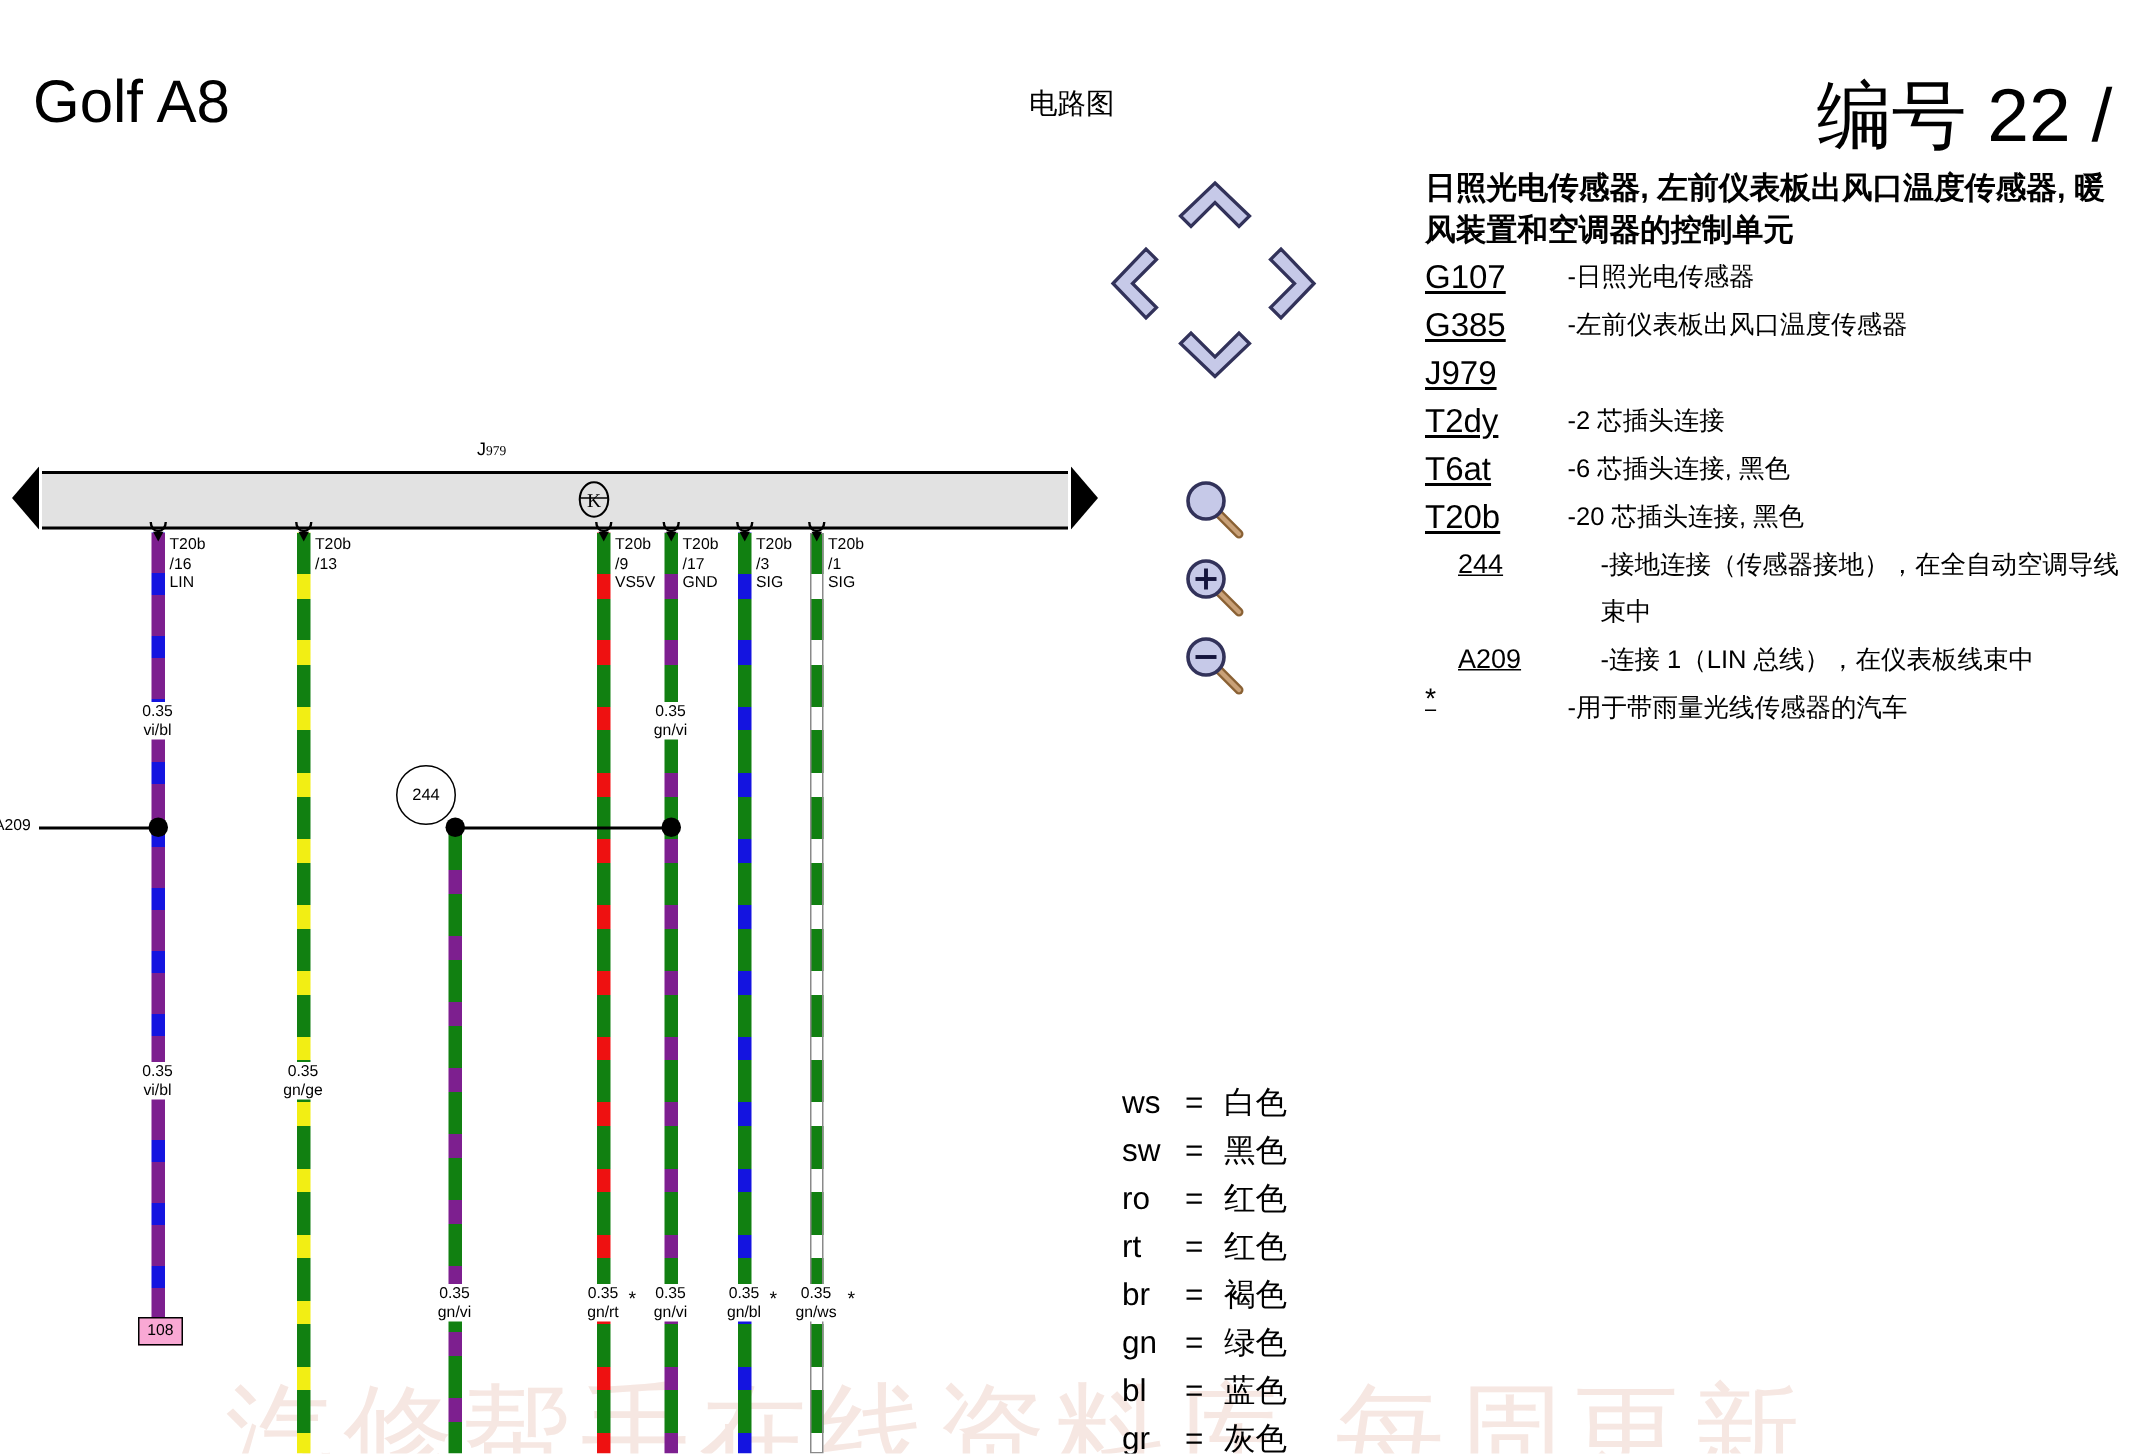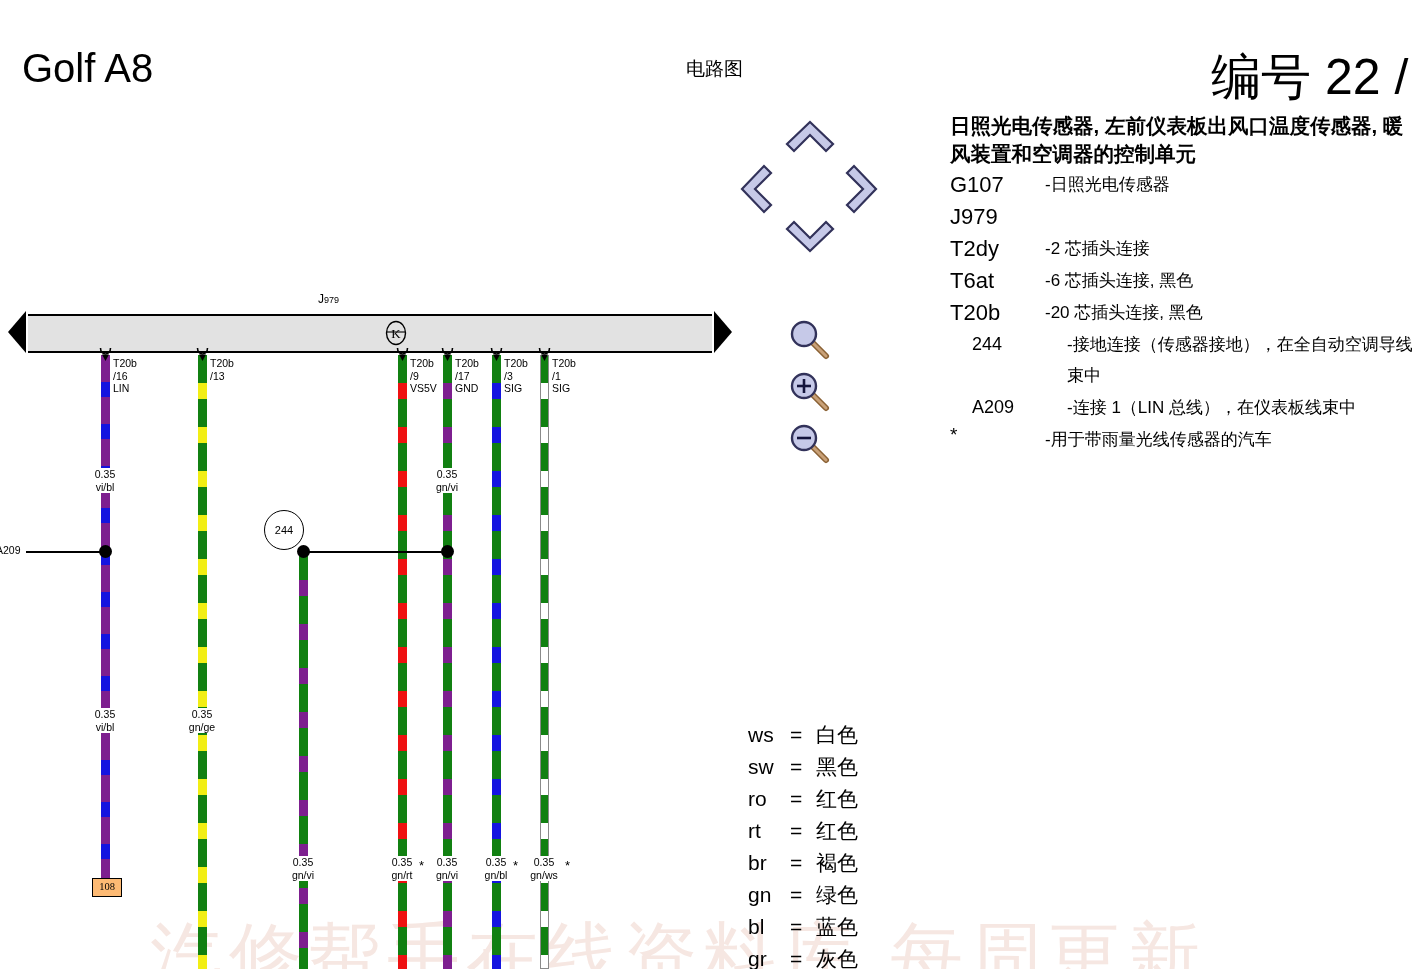--- a/index.html
+++ b/index.html
@@ -25,21 +25,21 @@
   
   .nav-chevron{position:absolute;width:54px;height:40px;}
   .nav-chevron svg{display:block;}
 
   
   .mag{position:absolute;width:46px;height:46px;}
 
   
   #cu-wrap{position:absolute;left:0px;top:300px;width:740px;height:62px;}
   #cu-label{position:absolute;left:318px;top:-8px;font-size:12px;}
-  #cu-label .sub{font-size:9px;}
+  #cu-label .sub{font-size:9px;font-family:Liberation Serif, serif;}
   #cu-box{
     position:absolute;left:28px;top:14px;width:684px;height:35px;
     background:#e2e2e2;border-top:2px solid #000;border-bottom:2px solid #000;
   }
   .cu-arrow{position:absolute;top:11px;width:20px;height:42px;}
   #cu-arrow-l{left:8px;}
   #cu-arrow-r{left:712px;}
   #cu-k{position:absolute;left:383px;top:20px;width:26px;height:26px;}
 
   
@@ -59,29 +59,29 @@
   #splice-244{
     position:absolute;left:264px;top:510px;width:38px;height:38px;
     border:1.6px solid #000;border-radius:50%;background:#fff;
     font-size:11px;text-align:center;line-height:38px;z-index:5;
   }
   #label-a209{position:absolute;left:-4px;top:544px;font-size:10.5px;z-index:5;}
 
   
   #ref-108{
     position:absolute;left:92px;top:878px;width:28px;height:17px;
-    border:1.5px solid #000;background:#fdba74;
-    font-size:10.5px;text-align:center;line-height:16px;z-index:6;font-family:Liberation Serif, serif;
+    border:1.5px solid #000;background:#f9a8d4;
+    font-size:10.5px;text-align:center;line-height:16px;z-index:6;
   }
 
   
   #legend{position:absolute;left:950px;top:112px;width:470px;}
   #legend-title{font-size:20.5px;font-weight:bold;line-height:28px;}
   .leg-row{display:flex;align-items:flex-start;margin-top:1px;}
-  .leg-code{width:95px;flex:0 0 95px;font-size:22px;line-height:31px;}
+  .leg-code{width:95px;flex:0 0 95px;font-size:22px;line-height:31px;text-decoration:underline;}
   .leg-code.indent{padding-left:22px;font-size:18px;}
   .leg-desc{font-size:17px;line-height:31px;}
   .leg-star{font-size:19px;line-height:22px;}
 
   
   #colorlist{position:absolute;left:748px;top:721px;z-index:3;}
   .c-row{display:flex;align-items:baseline;height:32px;}
   .c-ab{width:42px;font-size:21px;}
   .c-eq{width:26px;font-size:21px;}
   .c-zh{font-size:21px;}
@@ -275,20 +275,24 @@
 <div id="ref-108">108</div>
 
 <div id="legend">
   <div id="legend-title">日照光电传感器, 左前仪表板出风口温度传感器, 暖风装置和空调器的控制单元</div>
   <div id="legend-rows">
       <div class="leg-row">
         <div class="leg-code">G107</div>
         <div class="leg-desc">-日照光电传感器</div>
       </div>
       <div class="leg-row">
+        <div class="leg-code">G385</div>
+        <div class="leg-desc">-左前仪表板出风口温度传感器</div>
+      </div>
+      <div class="leg-row">
         <div class="leg-code">J979</div>
       </div>
       <div class="leg-row">
         <div class="leg-code">T2dy</div>
         <div class="leg-desc">-2 芯插头连接</div>
       </div>
       <div class="leg-row">
         <div class="leg-code">T6at</div>
         <div class="leg-desc">-6 芯插头连接, 黑色</div>
       </div>

